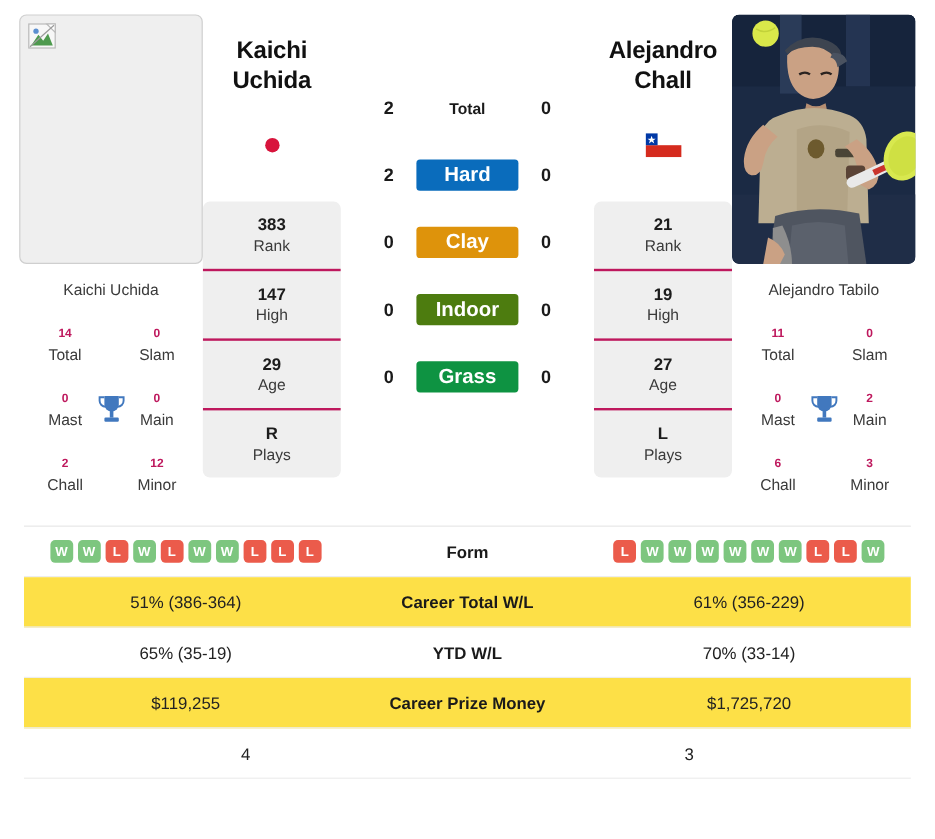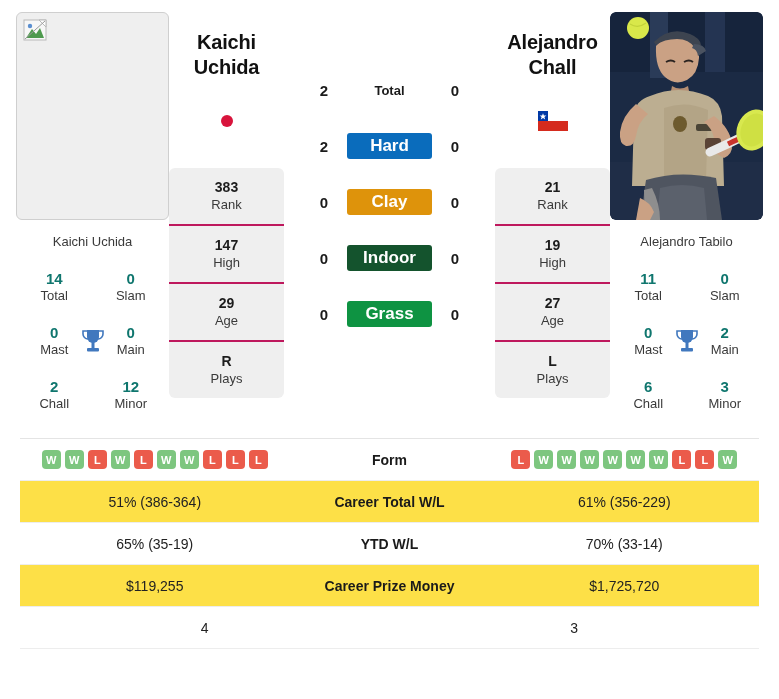--- a/index.html
+++ b/index.html
@@ -77,23 +77,23 @@
     display: grid;
     grid-template-columns: 1fr 1fr;
     row-gap: 2px;
     position: relative;
   }
   .titles-cell {
     text-align: center;
     padding: 8px 0 10px 0;
   }
   .titles-val {
-    font-size: 15px;
-    font-weight: bold;
-    color: #0f766e;
+    font-size: 10px;
+    font-weight: bold;
+    color: #be185d;
     line-height: 17px;
     text-align: center;
   }
   .titles-lbl {
     font-size: 13px;
     color: #3a3a3a;
     line-height: 17px;
   }
   .trophy {
     position: absolute;
@@ -349,21 +349,21 @@
         <div class="surface-pill" style="background: rgb(10, 108, 188);">Hard</div>
         <div class="surface-score">0</div>
       </div>
       <div class="surface-row">
         <div class="surface-score">0</div>
         <div class="surface-pill" style="background: rgb(222, 147, 11);">Clay</div>
         <div class="surface-score">0</div>
       </div>
       <div class="surface-row">
         <div class="surface-score">0</div>
-        <div class="surface-pill" style="background: #14532d;">Indoor</div>
+        <div class="surface-pill" style="background: #4d7c0f;">Indoor</div>
         <div class="surface-score">0</div>
       </div>
       <div class="surface-row">
         <div class="surface-score">0</div>
         <div class="surface-pill" style="background: rgb(14, 147, 66);">Grass</div>
         <div class="surface-score">0</div>
       </div>
     </div>
 
     <div class="info-col">

